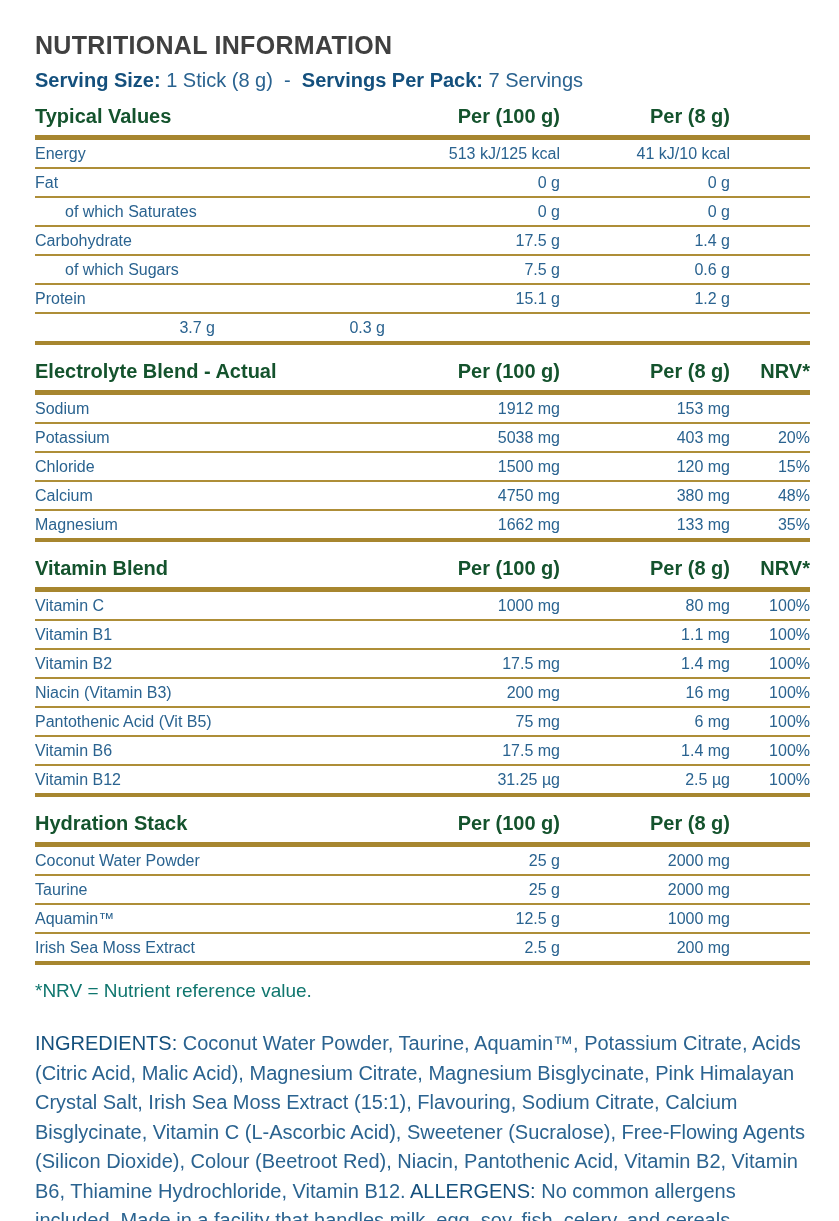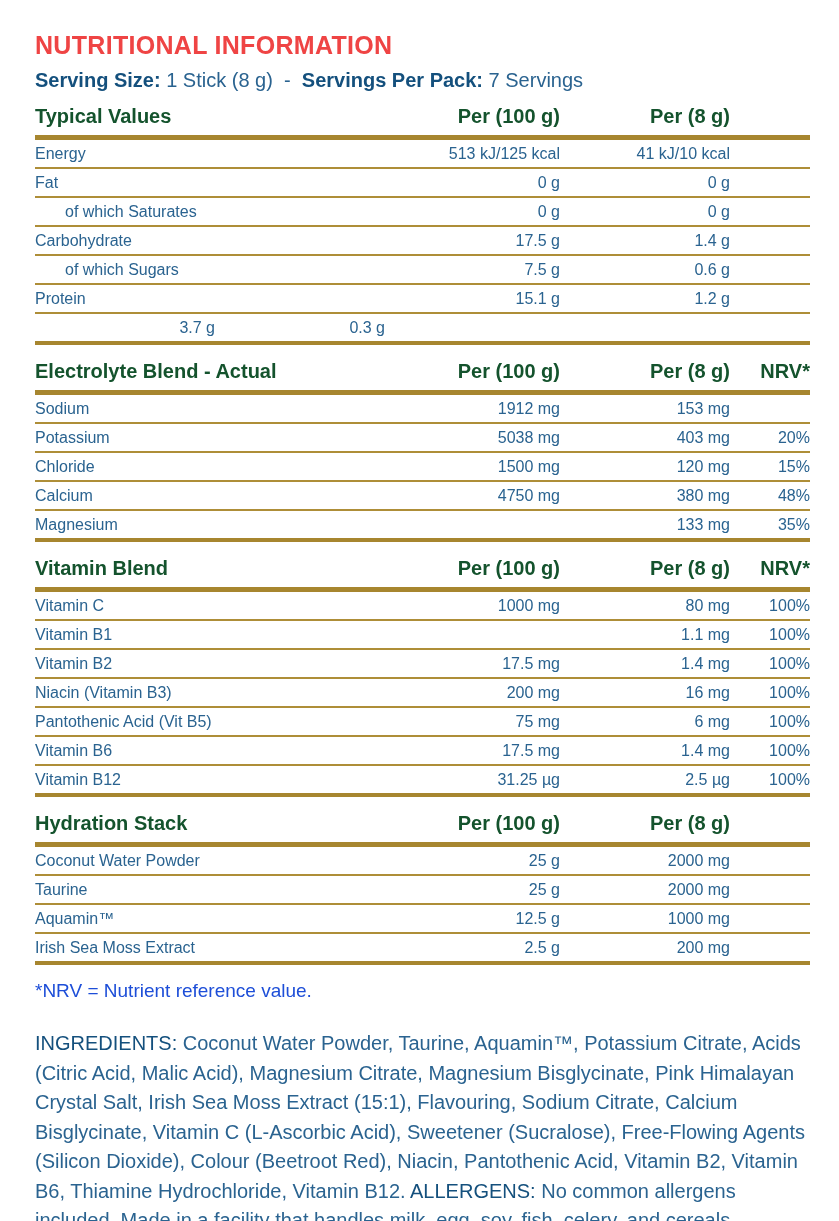--- a/index.html
+++ b/index.html
@@ -1,37 +1,37 @@
 <!DOCTYPE html>
 <html><head>
 <meta charset="utf-8">
 <style>
   html,body{margin:0;padding:0;background:#ffffff;}
   body{width:839px;font-family:"Liberation Sans",sans-serif;-webkit-font-smoothing:antialiased;}
   .page{width:839px;min-height:1221px;box-sizing:border-box;background:#ffffff;padding:31px 29px 10px 35px;}
 
-  .title{font-size:25px;font-weight:bold;color:#ef4444;margin:0 0 9px 0;letter-spacing:.3px;}
+  .title{font-size:25px;font-weight:bold;color:#404040;margin:0 0 9px 0;letter-spacing:.3px;}
 
   .serving{font-size:20px;margin:0 0 13px 0;color:#2a6390;white-space:nowrap;}
   .serving .b{color:#14507d;font-weight:bold;}
 
   .nsec{margin-bottom:15px;}
   .shead{display:flex;align-items:flex-end;font-weight:bold;font-size:20px;color:#14532d;padding-bottom:7px;}
   .bar{height:5px;background:#a7862f;}
 
   .row{display:flex;align-items:center;height:27px;border-bottom:2px solid #ae8e38;font-size:16px;color:#2a6390;}
   .row:last-child{border-bottom:4px solid #a7862f;}
 
   .c-label{flex:1;text-align:left;overflow:hidden;white-space:nowrap;}
   .c-100{width:180px;text-align:right;white-space:nowrap;}
   .c-8{width:170px;text-align:right;white-space:nowrap;}
   .c-nrv{width:80px;text-align:right;white-space:nowrap;}
   .row.indent .c-label{padding-left:30px;}
 
-  .footnote{font-size:19px;color:#1d4ed8;margin:2px 0 0 0;}
+  .footnote{font-size:19px;color:#0f766e;margin:2px 0 0 0;}
 
   .ingredients{font-size:20px;line-height:29.5px;color:#2a6390;margin:27px 0 0 0;}
   .ingredients .b{color:#14507d;font-weight:normal;margin-top:24px;}
 </style>
 </head>
 <body>
 
 <div class="page">
 
   <h1 class="title">NUTRITIONAL INFORMATION</h1>
@@ -116,20 +116,21 @@
           <div class="c-nrv">15%</div>
         </div>
         <div class="row">
           <div class="c-label">Calcium</div>
           <div class="c-100">4750 mg</div>
           <div class="c-8">380 mg</div>
           <div class="c-nrv">48%</div>
         </div>
         <div class="row">
           <div class="c-label">Magnesium</div>
+          <div class="c-100">1662 mg</div>
           <div class="c-8">133 mg</div>
           <div class="c-nrv">35%</div>
         </div>
       </section>
       <section class="nsec">
         <div class="shead">
           <div class="c-label">Vitamin Blend</div>
           <div class="c-100">Per (100 g)</div>
           <div class="c-8">Per (8 g)</div>
           <div class="c-nrv">NRV*</div>

